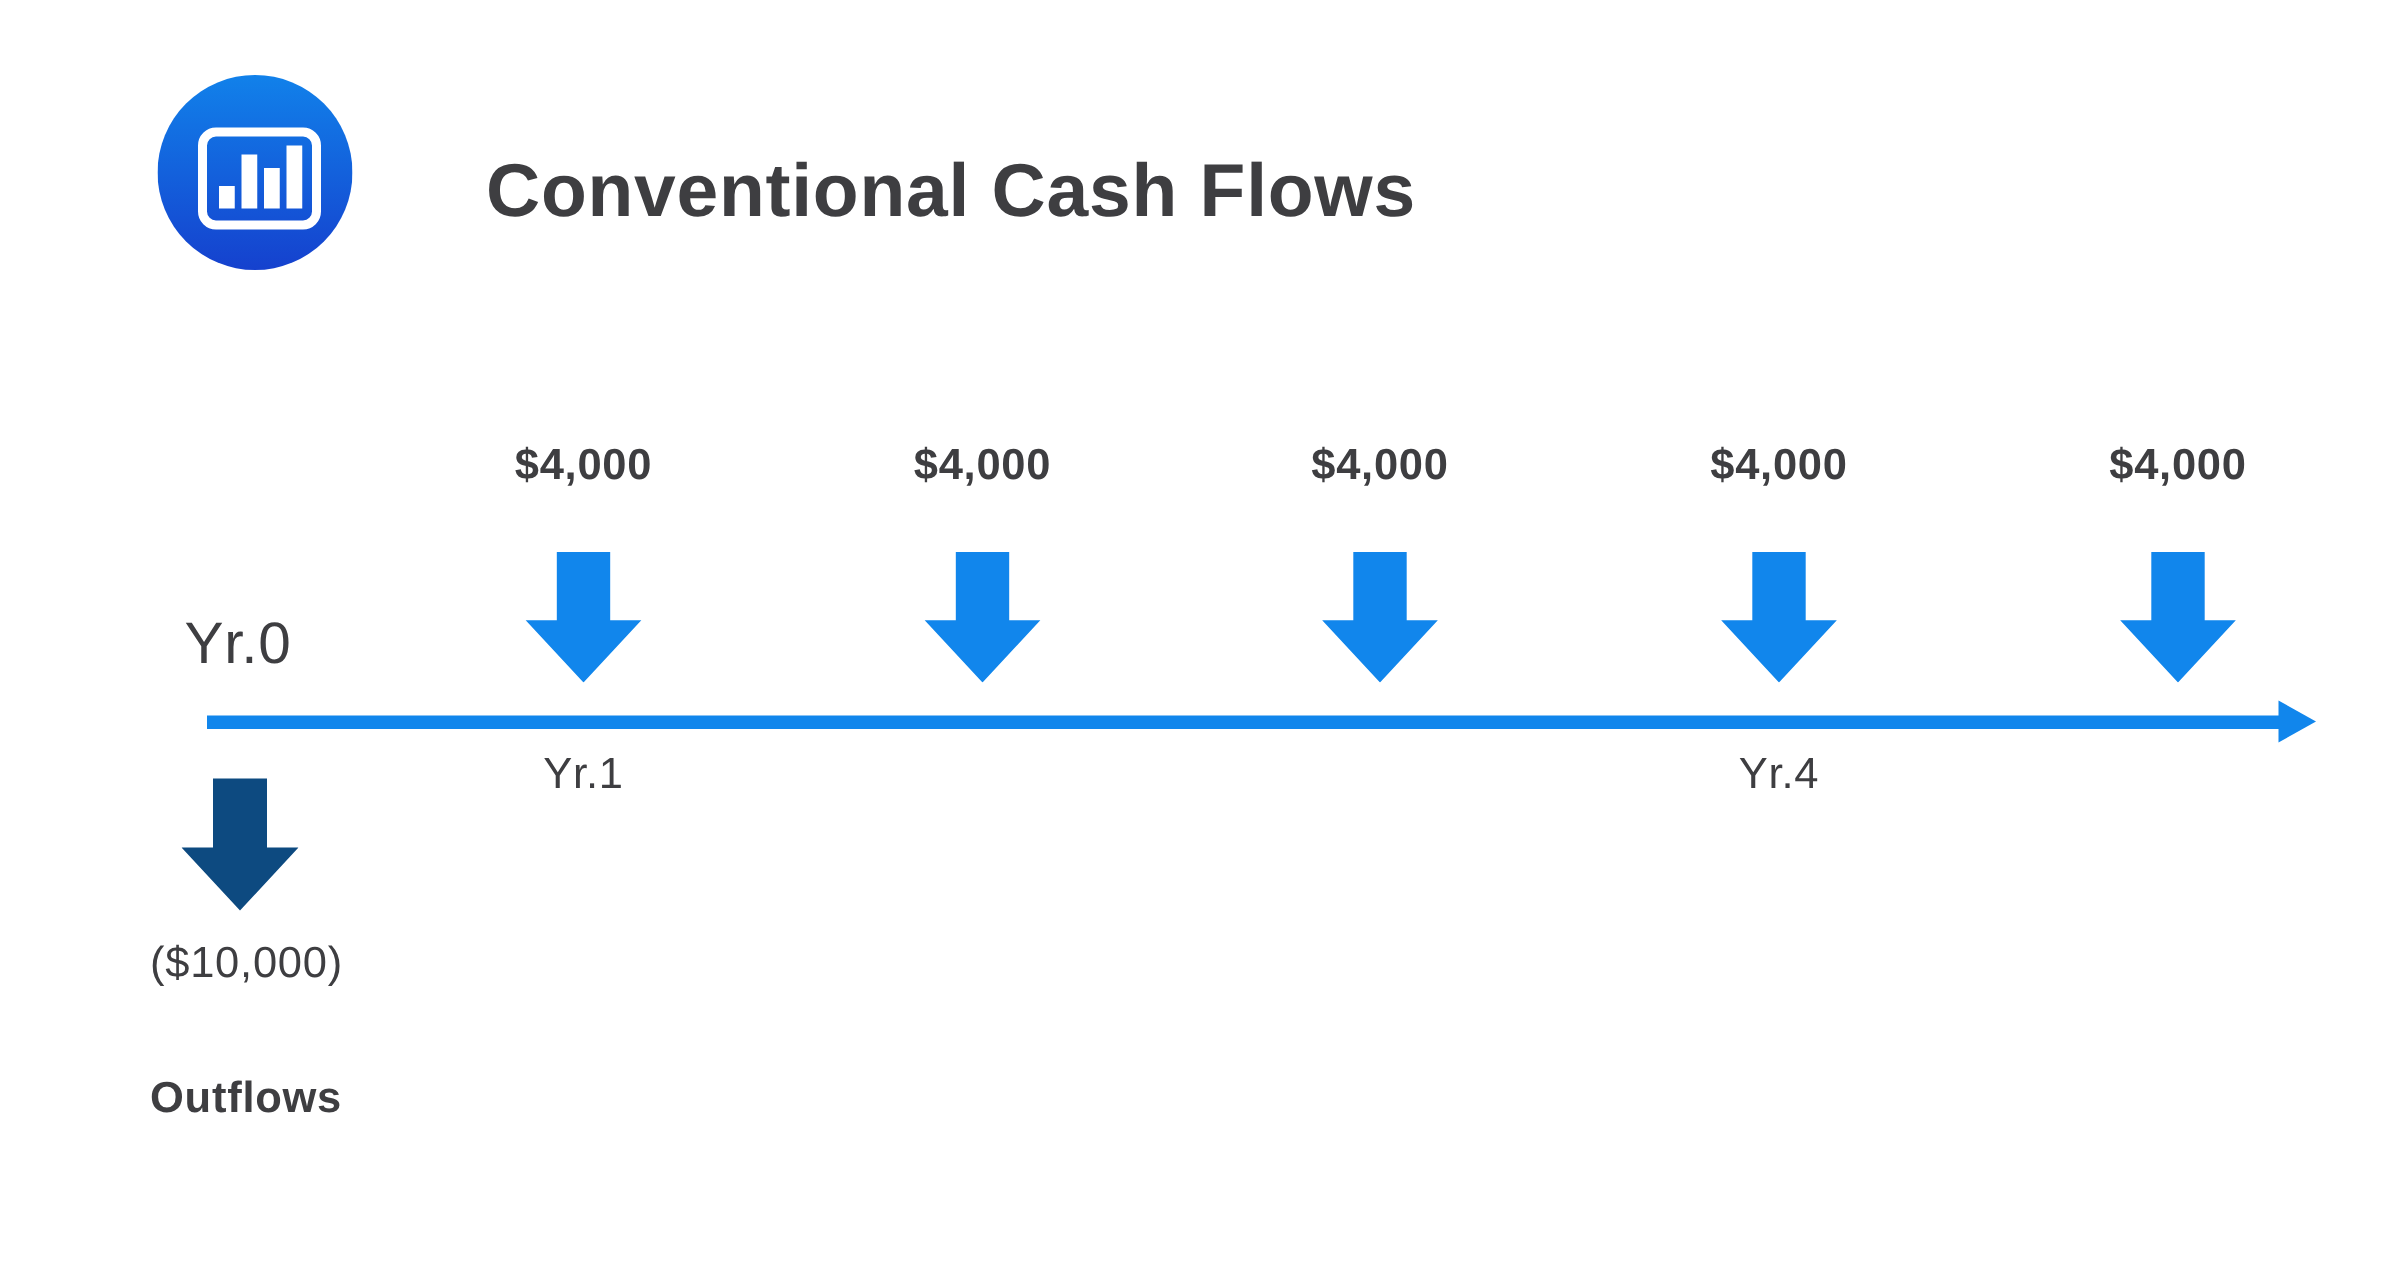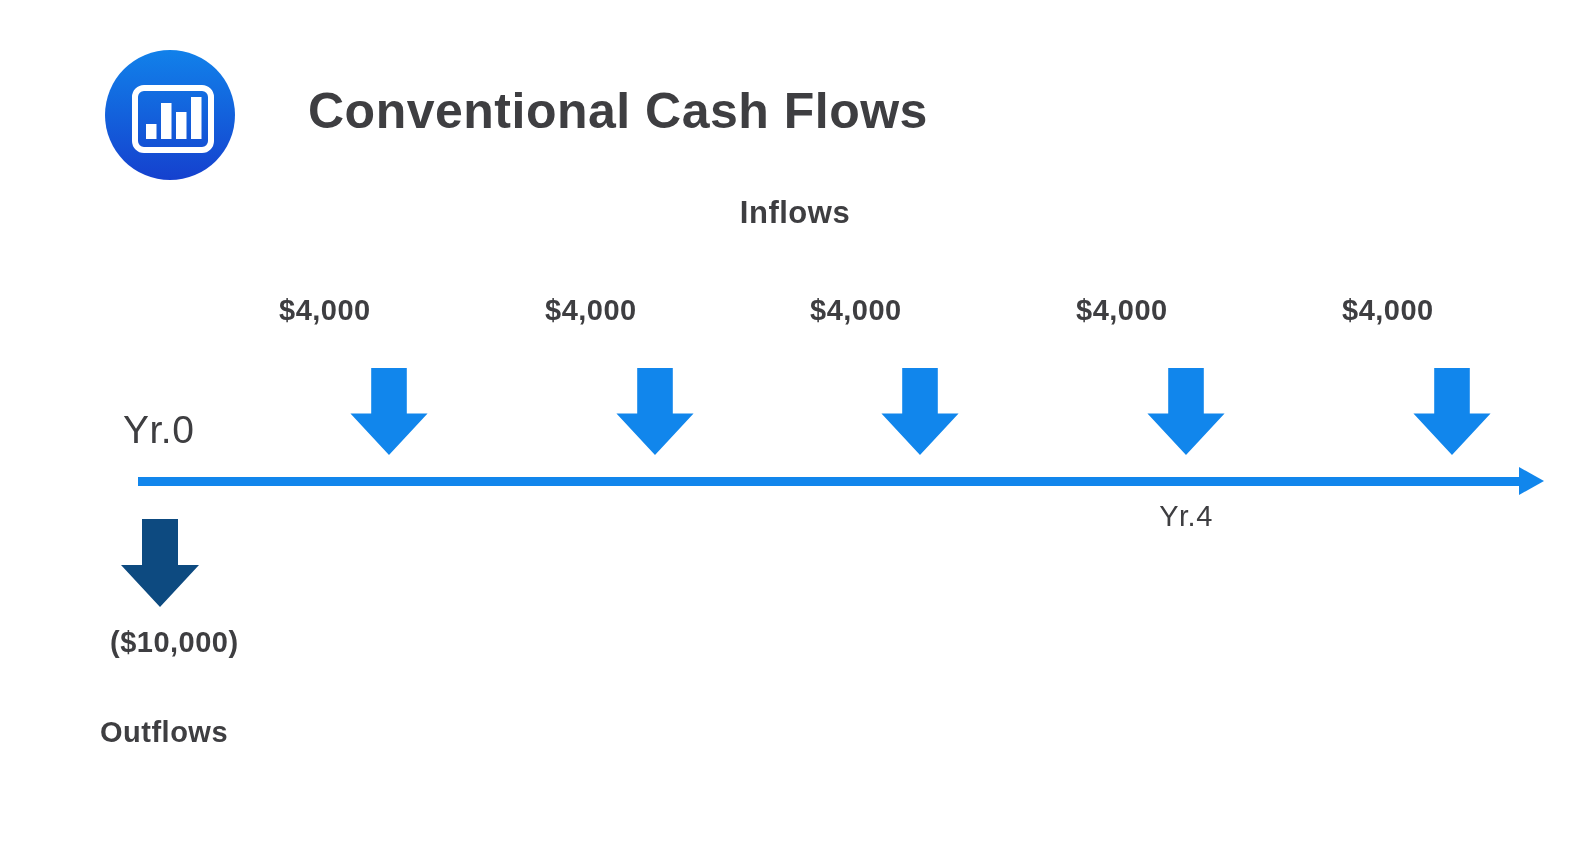--- a/index.html
+++ b/index.html
@@ -22,37 +22,37 @@
     height:848px;
     background:var(--background);
     overflow:hidden;
   }
   .abs{position:absolute;}
   .brand-icon{
     left:105px; top:50px; width:130px; height:130px;
   }
   .title{
     left:308px; top:82px;
-    margin:0;
+    margin:16px;
     font-size:50px;
     font-weight:800;
     letter-spacing:0.5px;
     color:var(--text-dark);
     white-space:nowrap;
   }
   .inflows-label{
     left:0; top:195px; width:1590px;
     text-align:center;
     font-size:31px;
     font-weight:600;
     letter-spacing:0.5px;
   }
   .amount{
     top:294px; width:220px;
-    text-align:left;
+    text-align:center;
     font-size:29px;
     font-weight:600;
     letter-spacing:0.5px;
     white-space:nowrap;
   }
   .down-arrow{
     top:368px; width:78px; height:87px;
     color:var(--accent-blue);
     display:block;
   }
@@ -81,24 +81,23 @@
   .timeline-arrowhead{
     left:1519px; top:467px;
     width:0; height:0;
     border-top:14px solid transparent;
     border-bottom:14px solid transparent;
     border-left:25px solid var(--accent-blue);
   }
   .outflow-amount{
     left:100px; top:626px;
     font-size:29px;
-    font-weight:700;
+    font-weight:400;
     letter-spacing:0.5px;
     white-space:nowrap;
-    margin-left:10px;
   }
   .outflows-label{
     left:100px; top:716px;
     font-size:29px;
     font-weight:600;
     letter-spacing:0.5px;
     white-space:nowrap;
   }
   
   .c0.amount,.c0.year-label{left:279px}
@@ -127,21 +126,20 @@
     <circle cx="65" cy="65" r="65" fill="url(#iconGrad)"></circle>
     <rect x="30" y="38" width="76" height="62" rx="9" fill="none" stroke="#ffffff" stroke-width="6"></rect>
     <rect x="41" y="74" width="10.5" height="15" fill="#ffffff"></rect>
     <rect x="56" y="53" width="10.5" height="36" fill="#ffffff"></rect>
     <rect x="71" y="62" width="10.5" height="27" fill="#ffffff"></rect>
     <rect x="86" y="47" width="10.5" height="42" fill="#ffffff"></rect>
   </svg>
 
   <h1 class="abs title">Conventional Cash Flows</h1>
 
-  <div class="abs inflows-label">Inflows</div>
 
   <div class="abs amount c0">$4,000</div>
   <div class="abs amount c1">$4,000</div>
   <div class="abs amount c2">$4,000</div>
   <div class="abs amount c3">$4,000</div>
   <div class="abs amount c4">$4,000</div>
 
   <svg class="abs down-arrow c0" viewBox="0 0 78 88" aria-hidden="true">
     <polygon points="21,0 57,0 57,46 78,46 39,88 0,46 21,46" fill="currentColor"></polygon>
   </svg>
@@ -156,20 +154,21 @@
   </svg>
   <svg class="abs down-arrow c4" viewBox="0 0 78 88" aria-hidden="true">
     <polygon points="21,0 57,0 57,46 78,46 39,88 0,46 21,46" fill="currentColor"></polygon>
   </svg>
 
   <div class="abs yr0-label">Yr.0</div>
 
   <div class="abs timeline-line"></div>
   <div class="abs timeline-arrowhead"></div>
 
+  <div class="abs year-label c0">Yr.1</div>
   <div class="abs year-label c3">Yr.4</div>
 
   <svg class="abs down-arrow navy" viewBox="0 0 78 88" aria-hidden="true">
     <polygon points="21,0 57,0 57,46 78,46 39,88 0,46 21,46" fill="currentColor"></polygon>
   </svg>
 
   <div class="abs outflow-amount">($10,000)</div>
   <div class="abs outflows-label">Outflows</div>
 
 </div>

